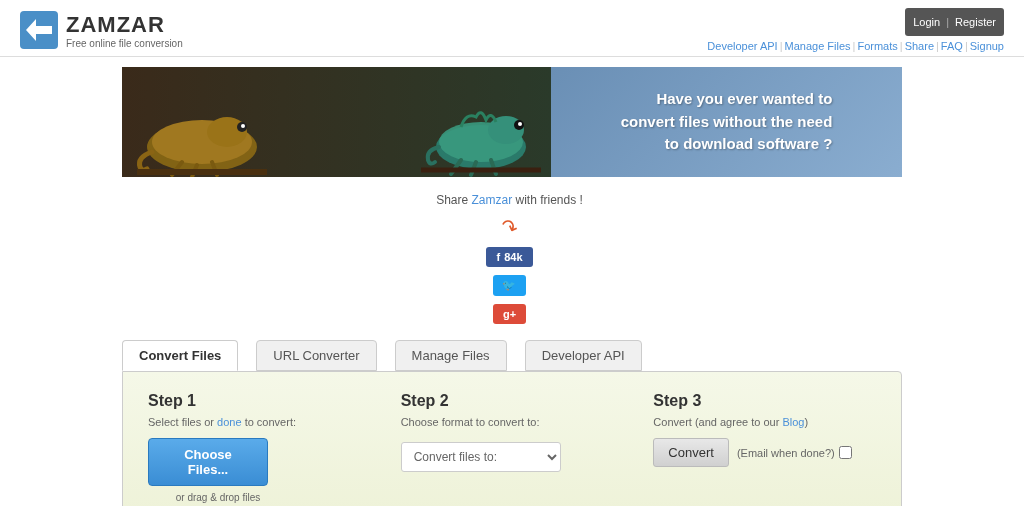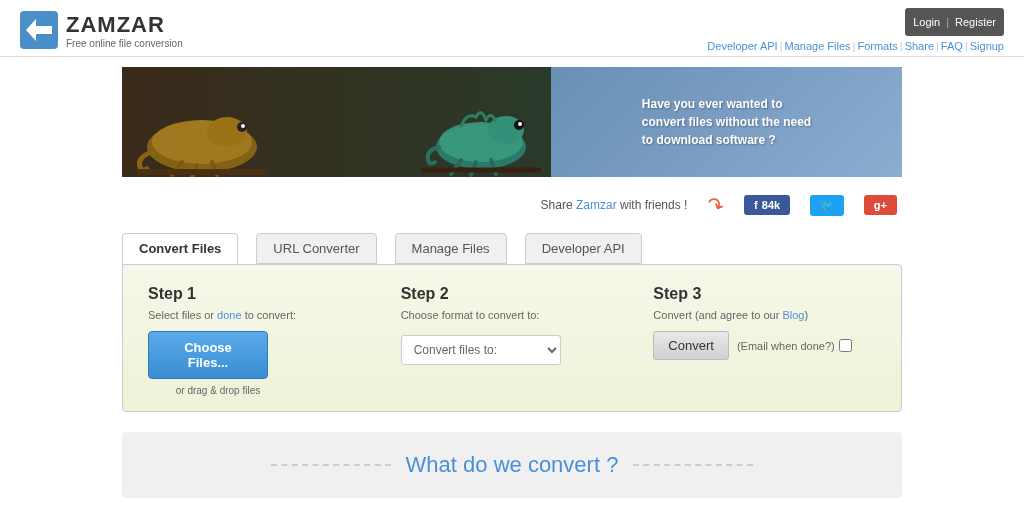--- a/index.html
+++ b/index.html
@@ -100,36 +100,37 @@
     .hero-text-area {
       width: 45%;
       background: linear-gradient(135deg, #6a8fb5, #8aadd0);
       display: flex;
       align-items: center;
       justify-content: center;
       padding: 15px;
     }
     .hero-text {
       color: #fff;
-      font-size: 12px;
-      font-weight: bold;
-      text-align: left;
+      font-size: 15px;
+      font-weight: bold;
+      text-align: right;
       line-height: 1.5;
       text-shadow: 1px 1px 2px rgba(0,0,0,0.3);
     }
 
     
     .share-bar {
       width: 780px;
       margin: 16px auto;
       display: flex;
       justify-content: flex-end;
       align-items: center;
-      gap: 20px;
+      gap: 8px;
       padding-right: 5px;
+      flex-direction: column;
     }
     .share-text {
       font-size: 12px;
       color: #555;
     }
     .share-text a {
       color: #4a90d9;
       text-decoration: none;
     }
     .share-arrow {

